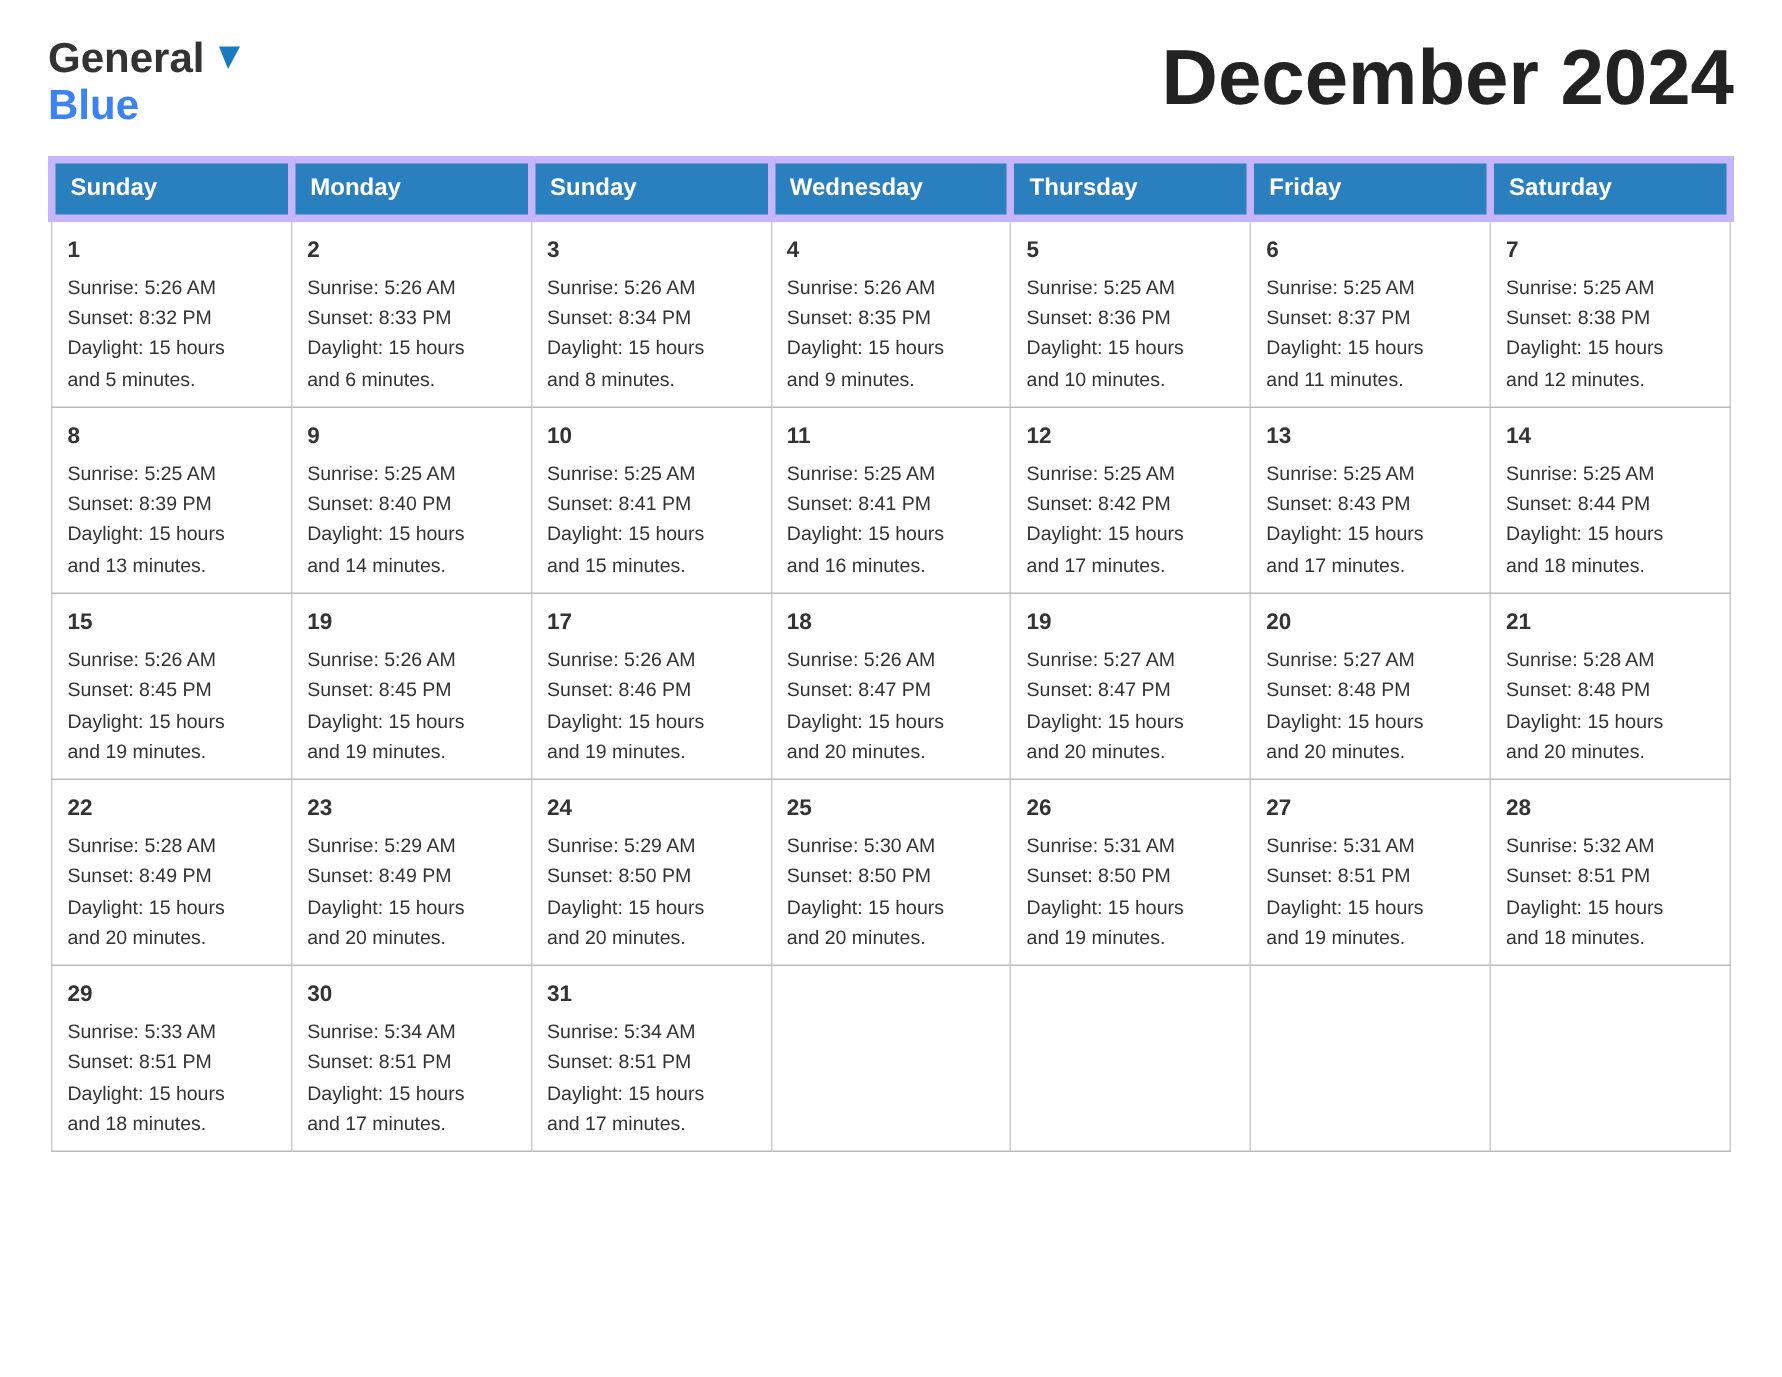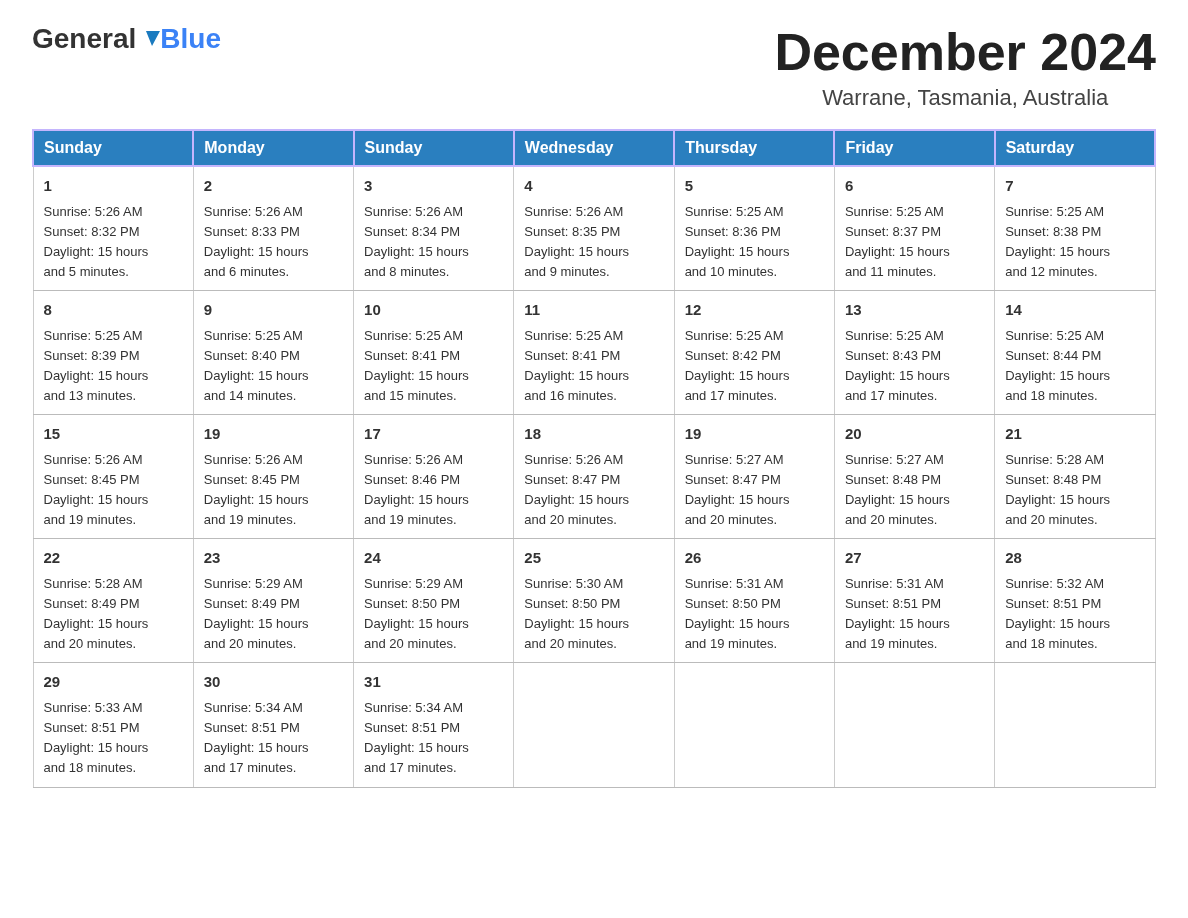--- a/index.html
+++ b/index.html
@@ -11,20 +11,21 @@
       min-height: 918px;
     }
     .header {
       display: flex;
       justify-content: space-between;
       align-items: flex-start;
       margin-bottom: 18px;
     }
     .logo {
       display: flex;
+      flex-direction: column;
       align-items: flex-start;
     }
     .logo-text {
       font-size: 28px;
       font-weight: bold;
       color: #333;
       line-height: 1.1;
     }
     .title-block {
       text-align: center;
@@ -45,21 +46,21 @@
       border-collapse: collapse;
       table-layout: fixed;
     }
     thead tr th {
       background: #2a7fbf;
       color: #fff;
       font-size: 16px;
       font-weight: bold;
       padding: 8px 10px;
       text-align: left;
-      border: 2px solid #c4b5fd;
+      border: 5px solid #c4b5fd;
     }
     tbody tr td {
       vertical-align: top;
       padding: 8px 10px;
       border: 1px solid #ccc;
       font-size: 13px;
       color: #333;
       line-height: 1.5;
       min-height: 90px;
       height: 110px;
@@ -96,21 +97,20 @@
     <div style="display:flex;align-items:center;gap:2px;">
       <span class="logo-text">General</span>
       <svg width="22" height="22" viewBox="0 0 22 22">
         <polygon points="8,3 22,3 14,18" fill="#1a7abf"></polygon>
       </svg>
     </div>
     <span class="logo-text" style="color:#3b82f6;font-size:28px;">Blue</span>
   </div>
   <div class="title-block">
     <div class="month-title">December 2024</div>
-    <div class="location">Warrane, Tasmania, Australia</div>
   </div>
 </div>
 
 <table>
   <thead>
     <tr>
     <th>Sunday</th>
         <th>Monday</th>
         <th>Sunday</th>
         <th>Wednesday</th>

